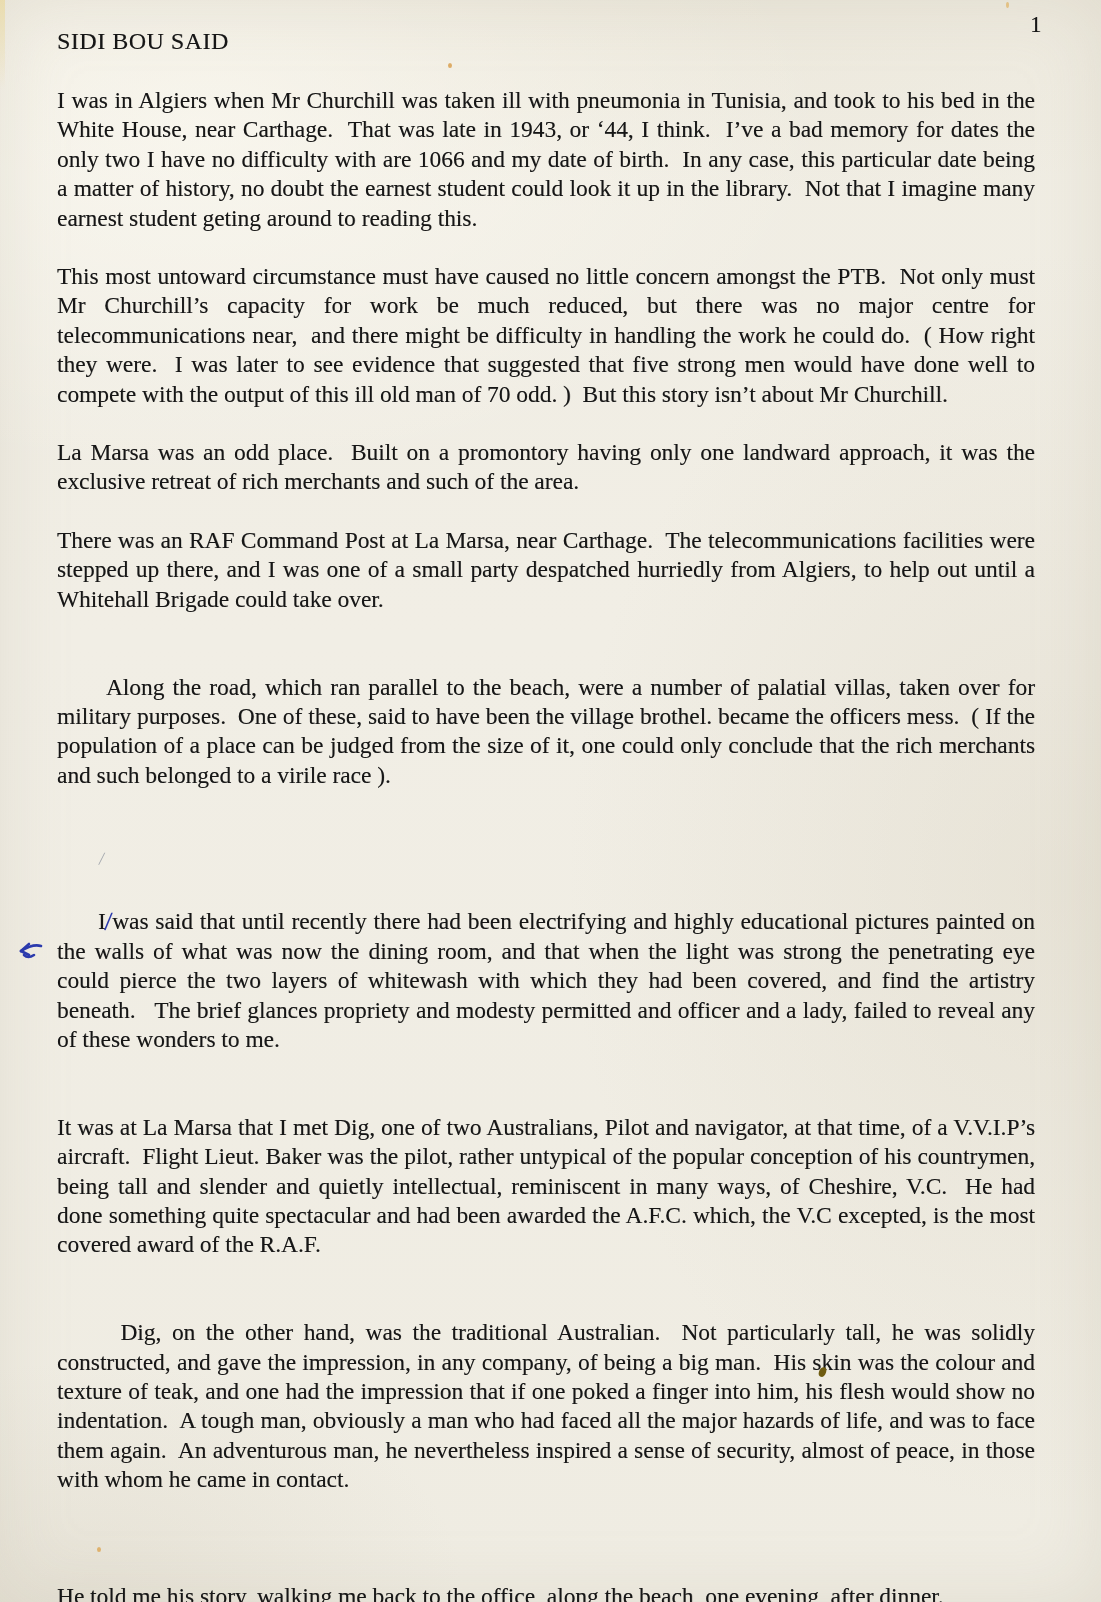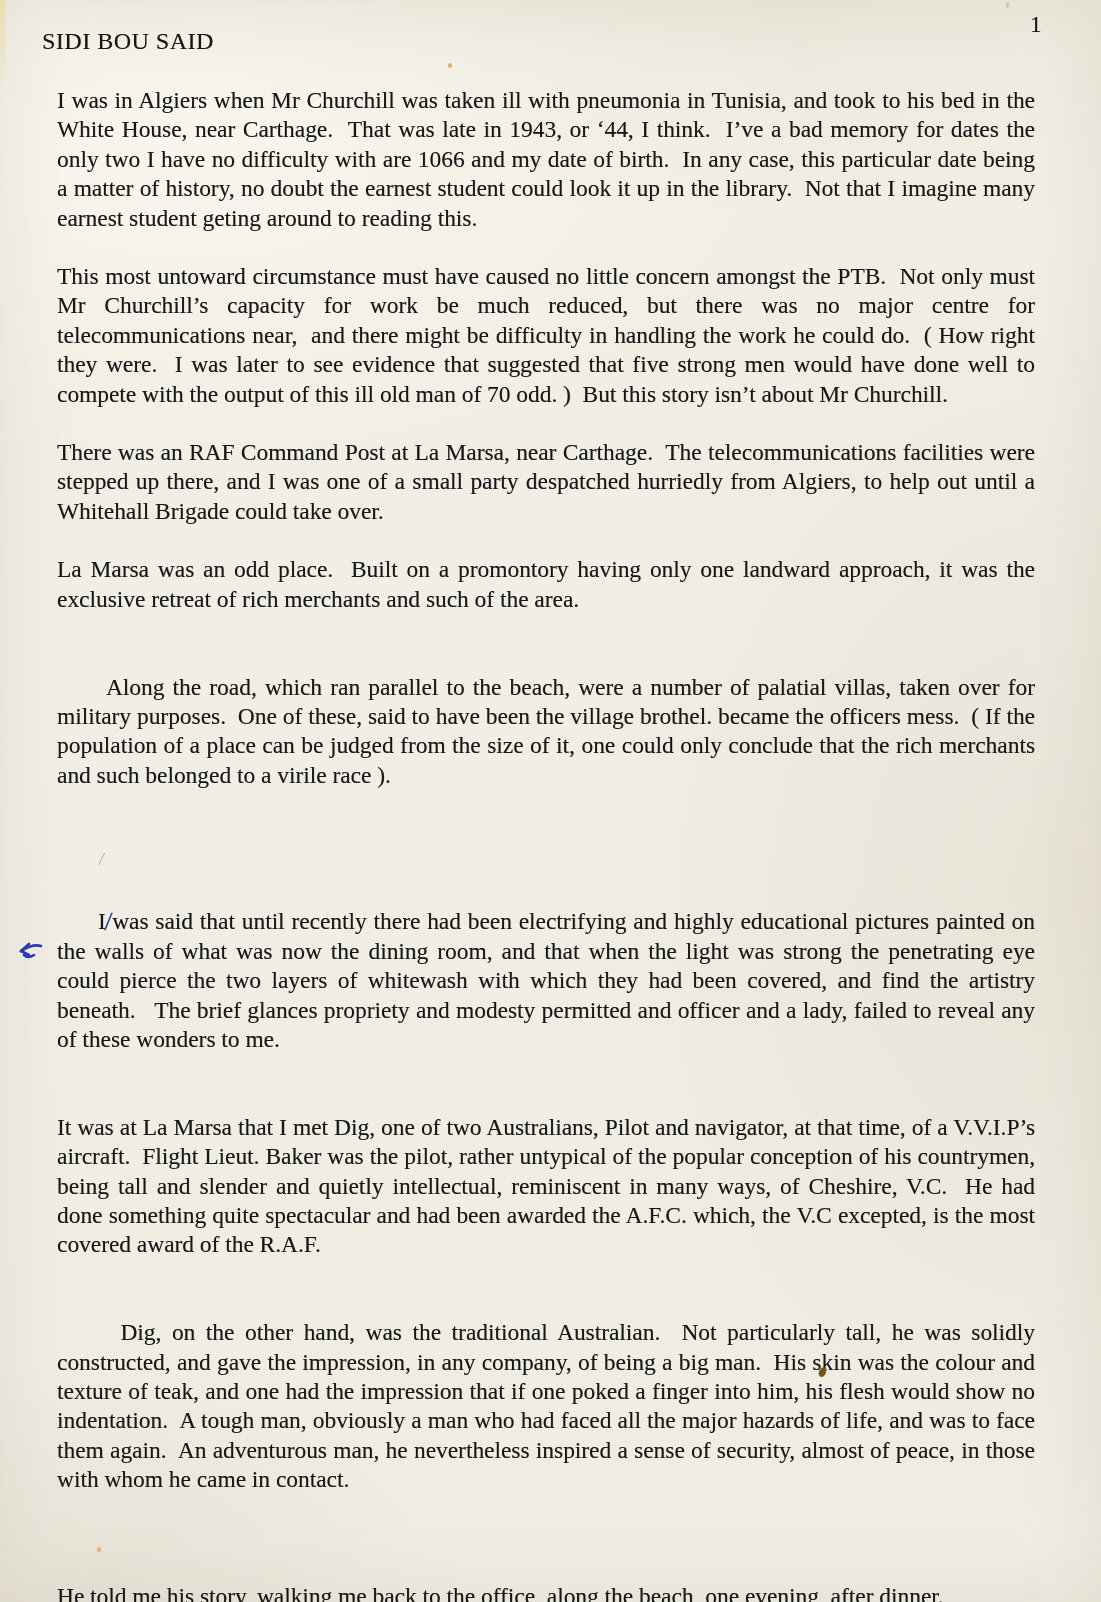--- a/index.html
+++ b/index.html
@@ -15,21 +15,21 @@
     color: #161616;
     background:
       radial-gradient(ellipse 900px 500px at 18% 8%, rgba(255,253,246,0.55), rgba(255,253,246,0) 70%),
       radial-gradient(ellipse 700px 900px at 96% 55%, rgba(215,208,190,0.35), rgba(215,208,190,0) 70%),
       radial-gradient(ellipse 500px 300px at 8% 99%, rgba(210,203,186,0.30), rgba(210,203,186,0) 75%),
       radial-gradient(ellipse 1200px 260px at 50% 0%, rgba(233,228,214,0.6), rgba(233,228,214,0) 80%),
       linear-gradient(180deg, #f0ede3 0%, #f1eee5 40%, #efece2 100%);
     box-shadow: inset 0 0 70px rgba(178,168,146,0.22);
   }
   .doc-title {
-    position: absolute; left: 42px; top: 28px;
+    position: absolute; left: 57px; top: 28px;
     font-size: 24px; letter-spacing: 0.5px;
     text-shadow: 0.3px 0.3px 0 rgba(22,22,22,0.45);
   }
   .page-num {
     position: absolute; left: 1030px; top: 12px;
     font-size: 23px;
     text-shadow: 0.3px 0.3px 0 rgba(22,22,22,0.45);
   }
   .content {
     position: absolute; left: 57px; top: 86px; width: 986px;
@@ -89,23 +89,23 @@
 
   <div class="doc-title">SIDI BOU SAID</div>
   <div class="page-num">1</div>
 
   <div class="content">
 
     <p>I was in Algiers when Mr Churchill was taken ill with pneumonia in Tunisia, and took to his bed in the White House, near Carthage.  That was late in 1943, or ‘44, I think.  I’ve a bad memory for dates the only two I have no difficulty with are 1066 and my date of birth.  In any case, this particular date being a matter of history, no doubt the earnest student could look it up in the library.  Not that I imagine many earnest student geting around to reading this.</p>
 
     <p>This most untoward circumstance must have caused no little concern amongst the PTB.  Not only must Mr Churchill’s capacity for work be much reduced, but there was no major centre for telecommunications near,  and there might be difficulty in handling the work he could do.  ( How right they were.  I was later to see evidence that suggested that five strong men would have done well to compete with the output of this ill old man of 70 odd. )  But this story isn’t about Mr Churchill.</p>
 
+    <p>La Marsa was an odd place.  Built on a promontory having only one landward approach, it was the exclusive retreat of rich merchants and such of the area.</p>
+
     <p>There was an RAF Command Post at La Marsa, near Carthage.  The telecommunications facilities were stepped up there, and I was one of a small party despatched hurriedly from Algiers, to help out until a Whitehall Brigade could take over.</p>
-
-    <p>La Marsa was an odd place.  Built on a promontory having only one landward approach, it was the exclusive retreat of rich merchants and such of the area.</p>
 
     <p>
       <span>Along the road, which ran parallel to the beach, were a number of palatial villas, taken over for military purposes.  One of these, said to have been the village brothel. became the officers mess.  ( If the population of a place can be judged from the size of it, one could only conclude that the rich merchants and such belonged to a virile race ).</span>
       <span class="pencil-slash">/</span>
     </p>
 
     <p>
       <span class="margin-mark">
         <svg width="32" height="24" viewBox="0 0 32 24">
           <g fill="none" stroke="#2b3aad" stroke-width="2.6" stroke-linecap="round" stroke-linejoin="round">

